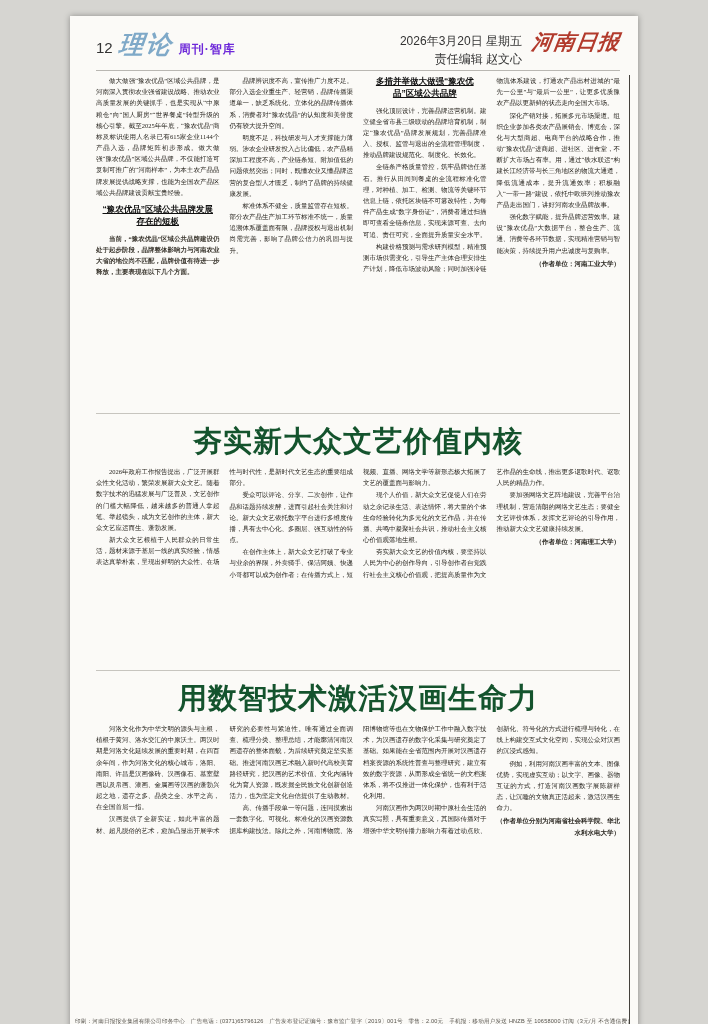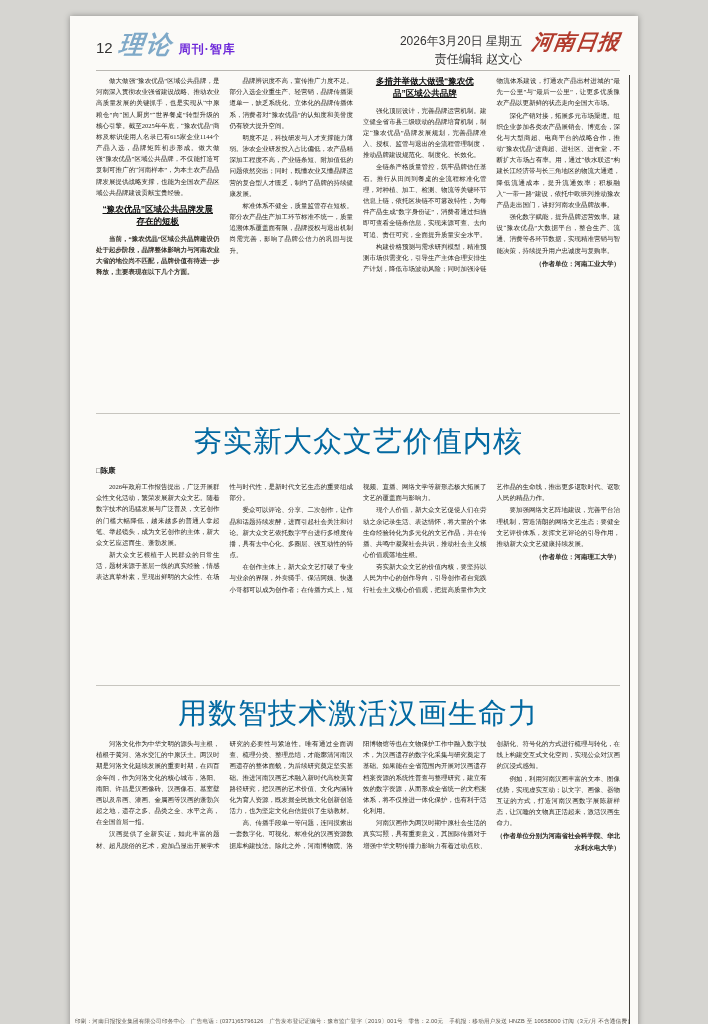--- a/index.html
+++ b/index.html
@@ -17,21 +17,21 @@
   .dateblock{text-align:right;font-size:12px;line-height:1.5;color:#333;padding-top:4px;}
   .masthead{font-family:"Liberation Serif",serif;font-style:italic;font-weight:bold;
             font-size:21px;color:#b23a2c;transform:skewX(-8deg);letter-spacing:1px;}
   .hdr-rule{border-bottom:1px solid #b9b7b2;margin:2px 0 4px;}
   
   .content{display:flex;align-items:stretch;}
   .main{width:524px;flex:0 0 524px;padding-right:9px;}
   .sidebar{flex:1;border-left:1px solid #44413c;padding-left:8px;display:flex;flex-direction:column;}
   
   .h1{font-size:33px;font-weight:900;color:#141414;letter-spacing:.5px;margin:6px 0 8px;line-height:1.1;}
-  .h2{font-size:29px;font-weight:400;color:#0369a1;text-align:center;letter-spacing:1px;margin:8px 0 4px;}
+  .h2{font-size:29px;font-weight:700;color:#14532d;text-align:center;letter-spacing:1px;margin:8px 0 4px;}
   .byline{font-size:7.5px;font-weight:bold;color:#222;margin:2px 0 5px;}
   .body{font-family:"Liberation Serif",serif;font-size:6.5px;line-height:1.72;text-align:justify;
         color:#28251f;column-gap:10px;overflow:hidden;}
   .cols4{column-count:4;}
   .body p{margin:0 0 1px;text-indent:2em;}
   .subhead{font-family:"Liberation Sans",sans-serif;font-weight:bold;font-size:8.5px;line-height:1.45;
            text-align:center;text-indent:0 !important;margin:5px 4px 5px !important;color:#111;break-inside:avoid;text-decoration:underline;}
   .kai{font-weight:bold;color:#3a362e;}
   .attribution{text-align:right;font-weight:bold;text-indent:0 !important;margin-top:2px !important;}
   .divider{border-bottom:1px solid #c7c5bf;margin:6px 0 2px;}
@@ -97,21 +97,20 @@
             <p>深化产销对接，拓展多元市场渠道。组织企业参加各类农产品展销会、博览会，深化与大型商超、电商平台的战略合作，推动“豫农优品”进商超、进社区、进食堂，不断扩大市场占有率。用，通过“铁水联运”构建长江经济带与长三角地区的物流大通道，降低流通成本，提升流通效率；积极融入“一带一路”建设，依托中欧班列推动豫农产品走出国门，讲好河南农业品牌故事。</p>
             <p>强化数字赋能，提升品牌运营效率。建设“豫农优品”大数据平台，整合生产、流通、消费等各环节数据，实现精准营销与智能决策，持续提升用户忠诚度与复购率。</p>
             <p class="attribution">（作者单位：河南工业大学）</p>
           </div>
         </div>
 
         <div class="divider"></div>
 
         <div>
           <div class="h2">夯实新大众文艺价值内核</div>
-          <div class="byline">□陈康</div>
           <div class="body cols4 a2-body">
             <p>2026年政府工作报告提出，广泛开展群众性文化活动，繁荣发展新大众文艺。随着数字技术的迅猛发展与广泛普及，文艺创作的门槛大幅降低，越来越多的普通人拿起笔、举起镜头，成为文艺创作的主体，新大众文艺应运而生、蓬勃发展。</p>
             <p>新大众文艺根植于人民群众的日常生活，题材来源于基层一线的真实经验，情感表达真挚朴素，呈现出鲜明的大众性、在场性与时代性，是新时代文艺生态的重要组成部分。</p>
             <p>受众可以评论、分享、二次创作，让作品和话题持续发酵，进而引起社会关注和讨论。新大众文艺依托数字平台进行多维度传播，具有去中心化、多圈层、强互动性的特点。</p>
             <p>在创作主体上，新大众文艺打破了专业与业余的界限，外卖骑手、保洁阿姨、快递小哥都可以成为创作者；在传播方式上，短视频、直播、网络文学等新形态极大拓展了文艺的覆盖面与影响力。</p>
             <p>现个人价值，新大众文艺促使人们在劳动之余记录生活、表达情怀，将大量的个体生命经验转化为多元化的文艺作品，并在传播、共鸣中凝聚社会共识，推动社会主义核心价值观落地生根。</p>
             <p>夯实新大众文艺的价值内核，要坚持以人民为中心的创作导向，引导创作者自觉践行社会主义核心价值观，把提高质量作为文艺作品的生命线，推出更多讴歌时代、讴歌人民的精品力作。</p>
             <p>要加强网络文艺阵地建设，完善平台治理机制，营造清朗的网络文艺生态；要健全文艺评价体系，发挥文艺评论的引导作用，推动新大众文艺健康持续发展。</p>
             <p class="attribution">（作者单位：河南理工大学）</p>
           </div>

